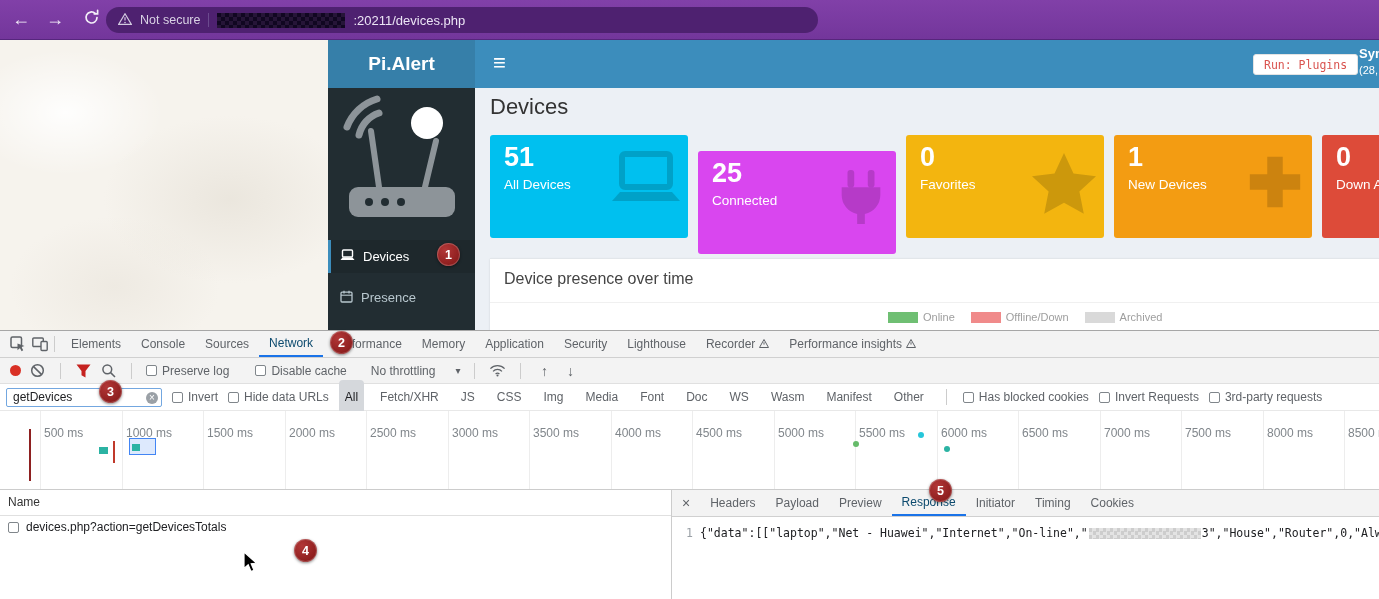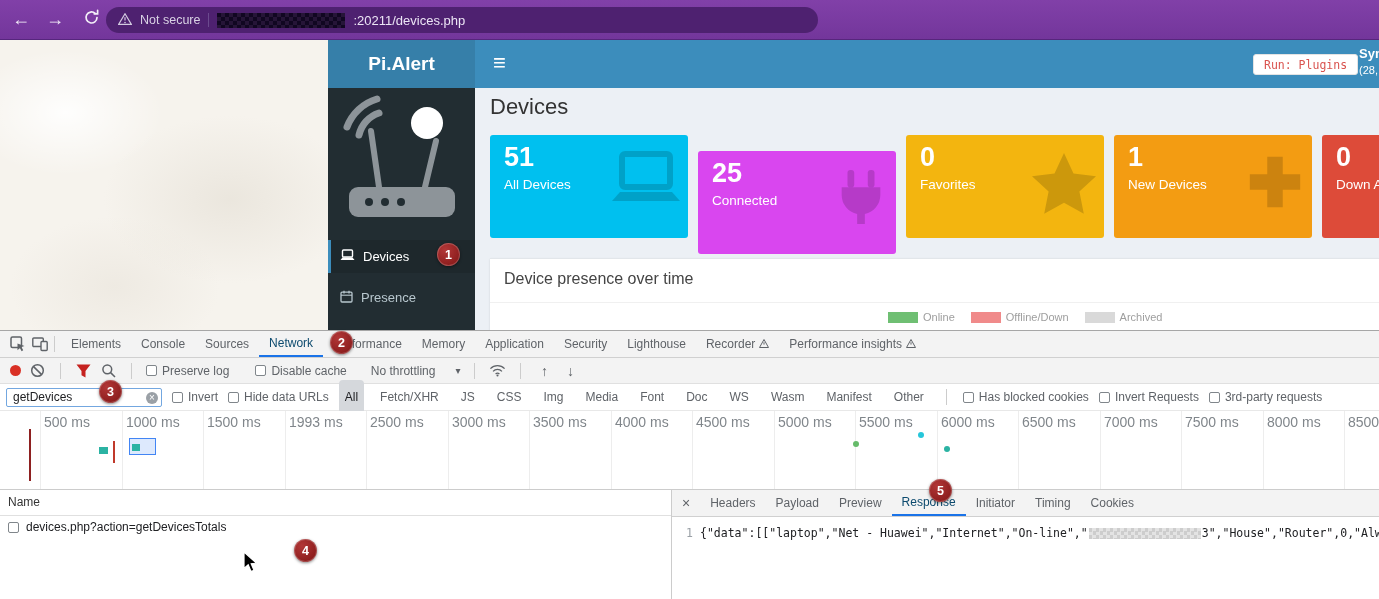--- a/index.html
+++ b/index.html
@@ -88,21 +88,21 @@
   .finput { position:relative; width:156px; height:19px; border:1px solid #73a7e0; border-radius:2px;
     background:#fff; display:flex; align-items:center; padding:0 18px 0 6px; color:#202124; cursor:text; flex:none; }
   .fclear { position:absolute; right:3px; top:3px; width:12px; height:12px; background:#9aa0a6;
     border-radius:50%; color:#fff; font-size:10px; line-height:11px; text-align:center; cursor:pointer; }
   .pill { padding:10px 6px; border-radius:4px; cursor:pointer; white-space:nowrap; }
   .pill.active { background:#d5d8dc; color:#202124; }
 
   .dt-timeline { position:absolute; left:0; top:80px; width:1379px; height:79px; background:#fff;
     border-bottom:1px solid #ccc; overflow:hidden; cursor:pointer; }
   .gl { position:absolute; top:0; bottom:0; width:1px; background:#ededed; }
-  .tick { position:absolute; top:3px; font-size:14px; color:#80868b; white-space:nowrap; }
+  .tick { position:absolute; top:15px; font-size:12px; color:#80868b; white-space:nowrap; }
   .mark { position:absolute; }
   .dot { position:absolute; width:6px; height:6px; border-radius:50%; }
   .selbox { position:absolute; border:1px solid #4285f4; background:rgba(66,133,244,.18); }
 
   .dt-bottom { position:absolute; left:0; top:159px; width:1379px; height:110px; display:flex; }
   .requests { position:relative; width:672px; border-right:1px solid #ccc; flex:none; background:#fff; }
   .req-head { height:26px; line-height:25px; padding-left:8px; color:#333; border-bottom:1px solid #e0e0e0; cursor:pointer; }
   .req-row { height:22px; display:flex; align-items:center; gap:7px; padding-left:8px; color:#202124; cursor:pointer; }
   .req-row .rname { white-space:nowrap; overflow:hidden; }
   .req-row.selected { background:#1a73e8; color:#fff; }
@@ -431,21 +431,21 @@
         <i class="gl" style="left:855px"></i>
         <i class="gl" style="left:937px"></i>
         <i class="gl" style="left:1018px"></i>
         <i class="gl" style="left:1100px"></i>
         <i class="gl" style="left:1181px"></i>
         <i class="gl" style="left:1263px"></i>
         <i class="gl" style="left:1344px"></i>
       <span class="tick" style="left:44px">500 ms</span>
       <span class="tick" style="left:126px">1000 ms</span>
       <span class="tick" style="left:207px">1500 ms</span>
-      <span class="tick" style="left:289px">1993 ms</span>
+      <span class="tick" style="left:289px">2000 ms</span>
       <span class="tick" style="left:370px">2500 ms</span>
       <span class="tick" style="left:452px">3000 ms</span>
       <span class="tick" style="left:533px">3500 ms</span>
       <span class="tick" style="left:615px">4000 ms</span>
       <span class="tick" style="left:696px">4500 ms</span>
       <span class="tick" style="left:778px">5000 ms</span>
       <span class="tick" style="left:859px">5500 ms</span>
       <span class="tick" style="left:941px">6000 ms</span>
       <span class="tick" style="left:1022px">6500 ms</span>
       <span class="tick" style="left:1104px">7000 ms</span>

